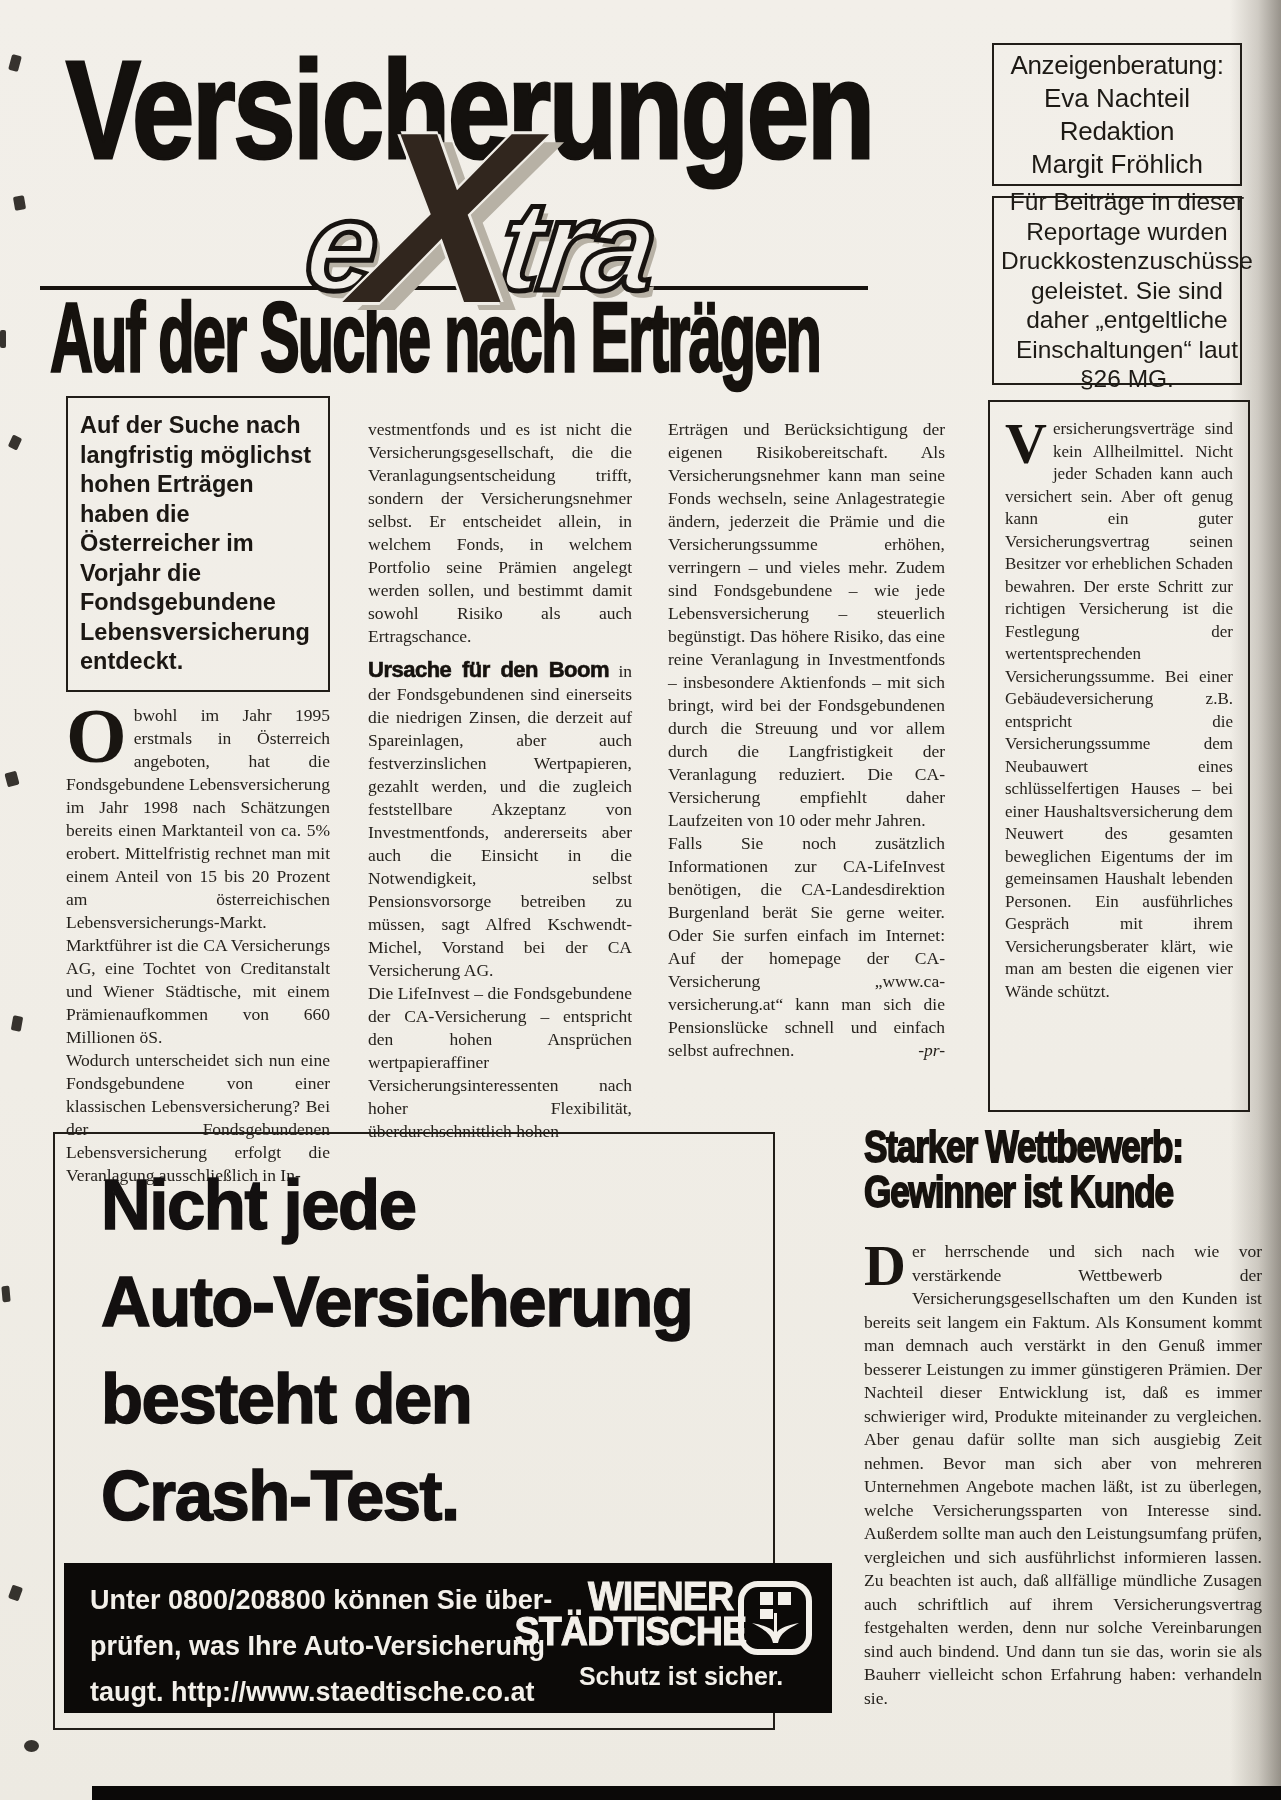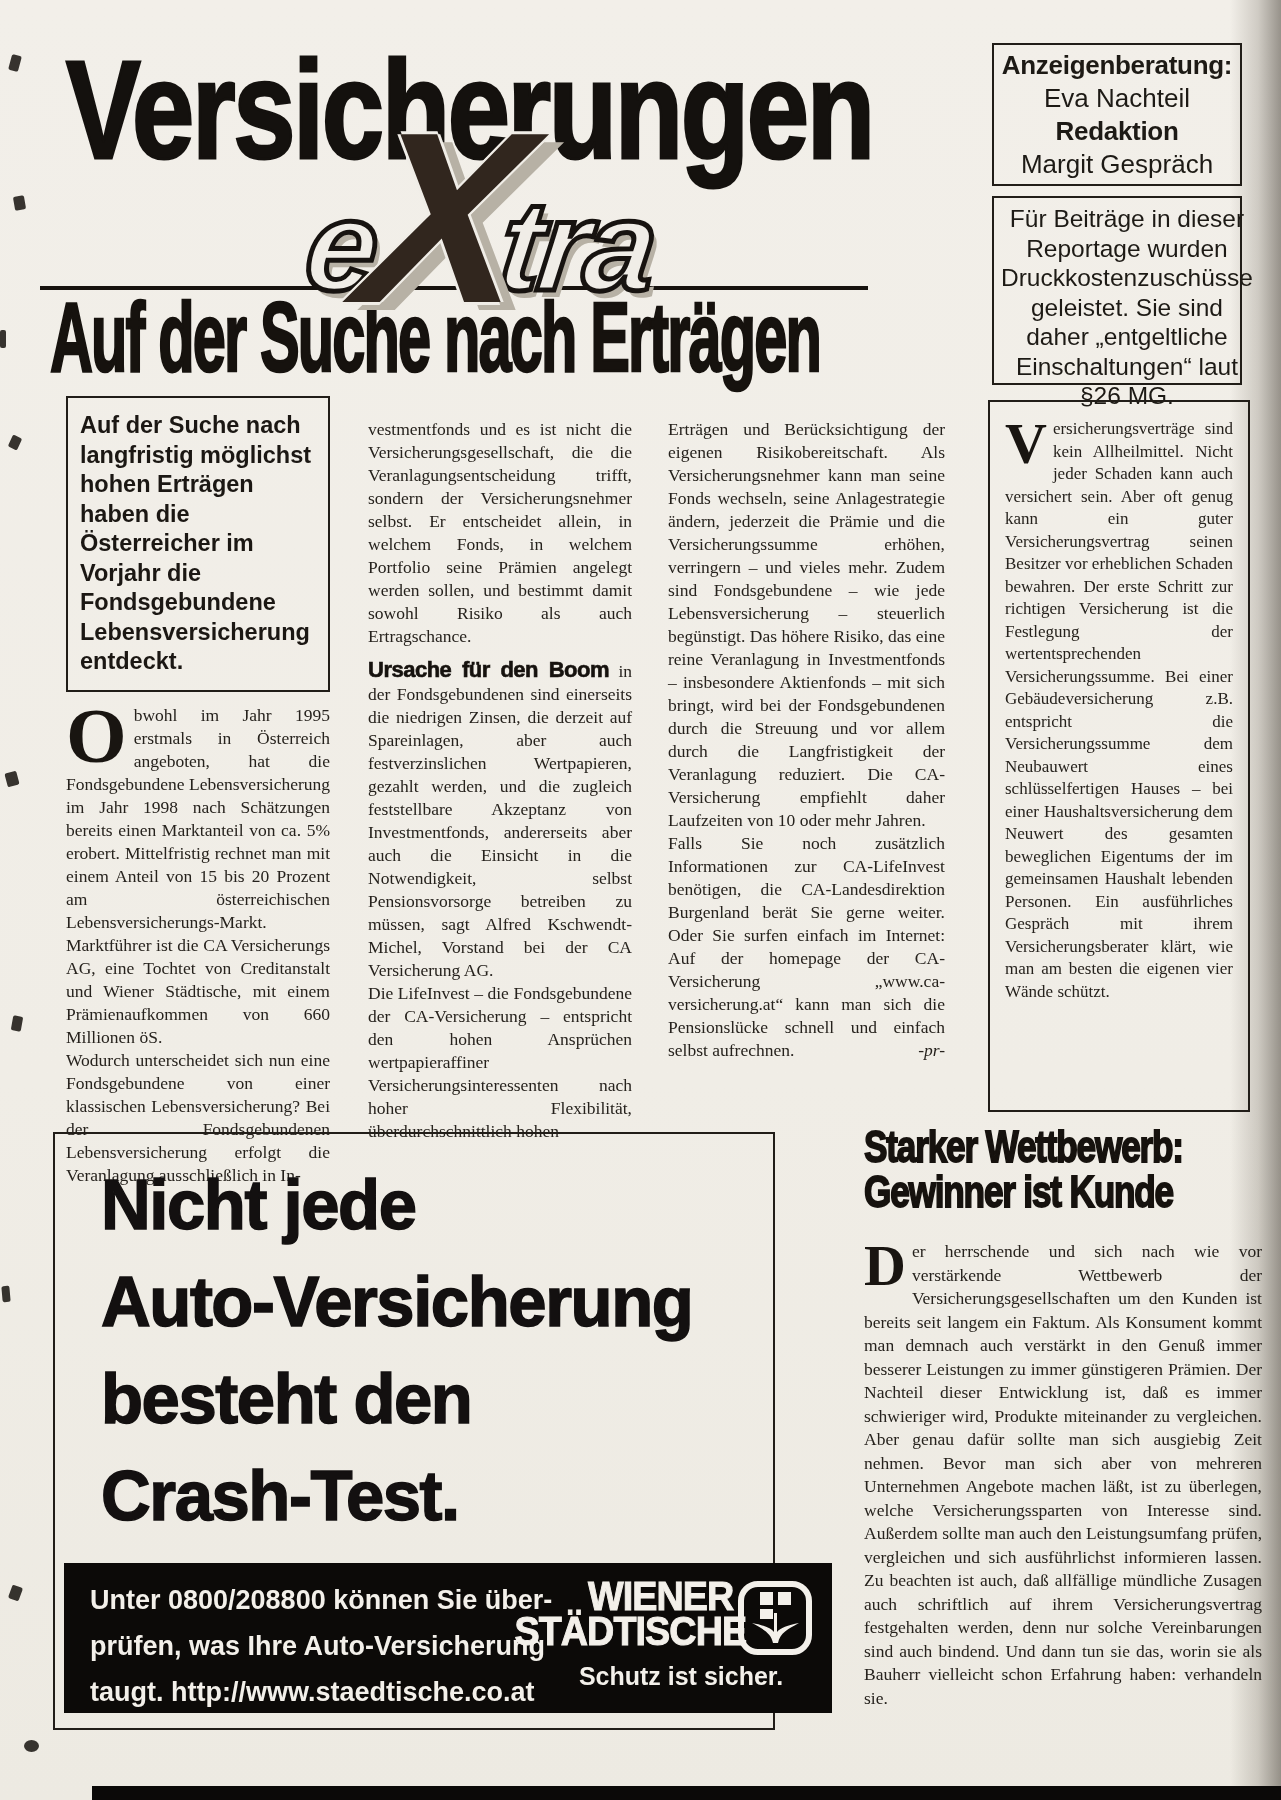--- a/index.html
+++ b/index.html
@@ -33,23 +33,23 @@
   .headline{
     position:absolute;left:50px;top:288px;margin:0;font-size:96px;line-height:1;
     font-weight:700;letter-spacing:-3px;white-space:nowrap;color:#16120e;
     -webkit-text-stroke:2.5px #16120e;transform:scale(.62,1.02);transform-origin:0 0;
   }
   
   .box{border:2.5px solid #211d18;box-sizing:border-box;background:transparent;}
   .contacts-box{position:absolute;left:992px;top:43px;width:250px;height:143px;
     display:flex;flex-direction:column;justify-content:center;text-align:center;
     font-size:26px;line-height:33px;color:#1d1a15;}
-  .c-bold{font-weight:700;letter-spacing:-.3px;}
+  .c-bold{font-weight:400;letter-spacing:-.3px;}
   .notice-box{position:absolute;left:992px;top:196px;width:250px;height:189px;
-    display:flex;text-align:center;padding:6px 7px;
+    display:flex;align-items:center;text-align:center;padding:6px 7px;
     font-size:24.5px;line-height:29.5px;color:#1d1a15;}
   
   .col{position:absolute;}
   .col1{left:66px;top:396px;width:264px;}
   .col2{left:368px;top:418px;width:264px;}
   .col3{left:668px;top:418px;width:277px;}
   .standfirst{
     padding:13px 12px;font-weight:700;font-size:23.5px;line-height:29.5px;
     color:#1b1713;margin-bottom:12px;border-width:2px;
   }
@@ -115,21 +115,21 @@
       <span class="ex-out">tra</span>
     </div>
   </header>
   <div class="rule"></div>
   <h1 class="headline">Auf der Suche nach Erträgen</h1>
 
   <aside class="box contacts-box">
     <div class="c-bold">Anzeigenberatung:</div>
     <div>Eva Nachteil</div>
     <div class="c-bold">Redaktion</div>
-    <div>Margit Gespräch</div>
+    <div>Margit Fröhlich</div>
   </aside>
   <aside class="box notice-box">
     <div>Für Beiträge in dieser Reportage wurden Druckkostenzuschüsse geleistet. Sie sind daher „entgeltliche Einschaltungen“ laut §26 MG.</div>
   </aside>
 
   <section class="col col1">
     <div class="box standfirst">Auf der Suche nach langfristig möglichst hohen Erträgen haben die Österreicher im Vorjahr die Fondsgebundene Lebensversicherung entdeckt.</div>
     <p class="body"><span class="dropcap">O</span><span>bwohl im Jahr 1995 erstmals in Österreich angeboten, hat die Fondsgebundene Lebensversicherung im Jahr 1998 nach Schätzungen bereits einen Marktanteil von ca. 5% erobert. Mittelfristig rechnet man mit einem Anteil von 15 bis 20 Prozent am österreichischen Lebensversicherungs-Markt. Marktführer ist die CA Versicherungs AG, eine Tochtet von Creditanstalt und Wiener Städtische, mit einem Prämienaufkommen von 660 Millionen öS.</span></p>
     <p class="body">Wodurch unterscheidet sich nun eine Fondsgebundene von einer klassischen Lebensversicherung? Bei der Fondsgebundenen Lebensversicherung erfolgt die Veranlagung ausschließlich in In-</p>
   </section>

